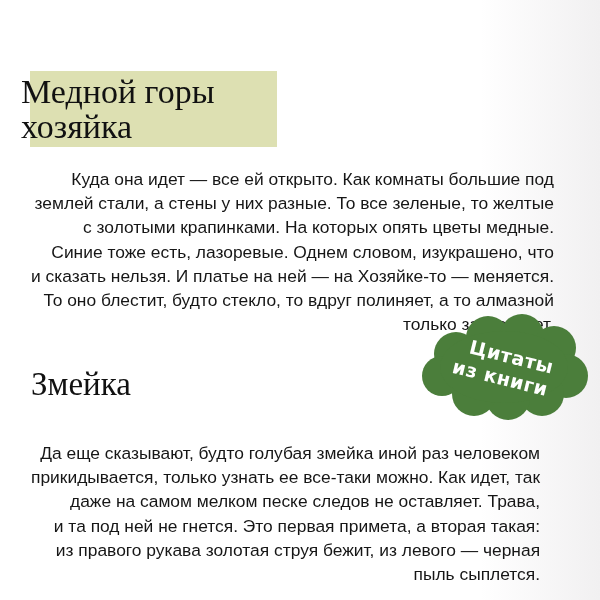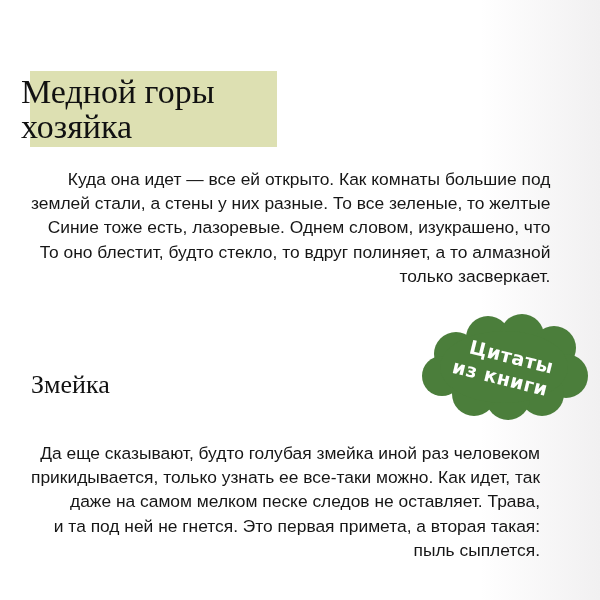--- a/index.html
+++ b/index.html
@@ -41,21 +41,21 @@
       left: 21px;
       top: 74px;
       white-space: nowrap;
     }
     .heading-1 span {
       display: block;
     }
     .heading-2 {
       left: 31px;
       top: 367px;
-      font-size: 26px;
+      font-size: 33px;
     }
     .paragraph {
       position: absolute;
       left: 31px;
       margin: 0;
       font-size: 17.4px;
       line-height: 24.2px;
       color: #161616;
       text-align: right;
     }
@@ -106,32 +106,35 @@
 
   <div class="heading-highlight"></div>
   <h1 class="heading heading-1">
     <span>Медной горы</span>
     <span>хозяйка</span>
   </h1>
 
   <p class="paragraph para-1">
     <span>Куда она идет — все ей открыто. Как комнаты большие под</span>
     <span>землей стали, а стены у них разные. То все зеленые, то желтые</span>
+    <span>с золотыми крапинками. На которых опять цветы медные.</span>
     <span>Синие тоже есть, лазоревые. Однем словом, изукрашено, что</span>
+    <span>и сказать нельзя. И платье на ней — на Хозяйке-то — меняется.</span>
     <span>То оно блестит, будто стекло, то вдруг полиняет, а то алмазной</span>
     <span>только засверкает.</span>
   </p>
 
   <h2 class="heading heading-2">Змейка</h2>
 
   <p class="paragraph para-2">
     <span>Да еще сказывают, будто голубая змейка иной раз человеком</span>
     <span>прикидывается, только узнать ее все-таки можно. Как идет, так</span>
     <span>даже на самом мелком песке следов не оставляет. Трава,</span>
     <span>и та под ней не гнется. Это первая примета, а вторая такая:</span>
+    <span>из правого рукава золотая струя бежит, из левого — черная</span>
     <span>пыль сыплется.</span>
   </p>
 
   <div class="badge">
     <svg width="176" height="106" viewBox="0 0 176 106">
       <g fill="#4b7e3b">
         <circle cx="40" cy="40" r="22"></circle>
         <circle cx="72" cy="24" r="22"></circle>
         <circle cx="106" cy="22" r="22"></circle>
         <circle cx="138" cy="34" r="22"></circle>

